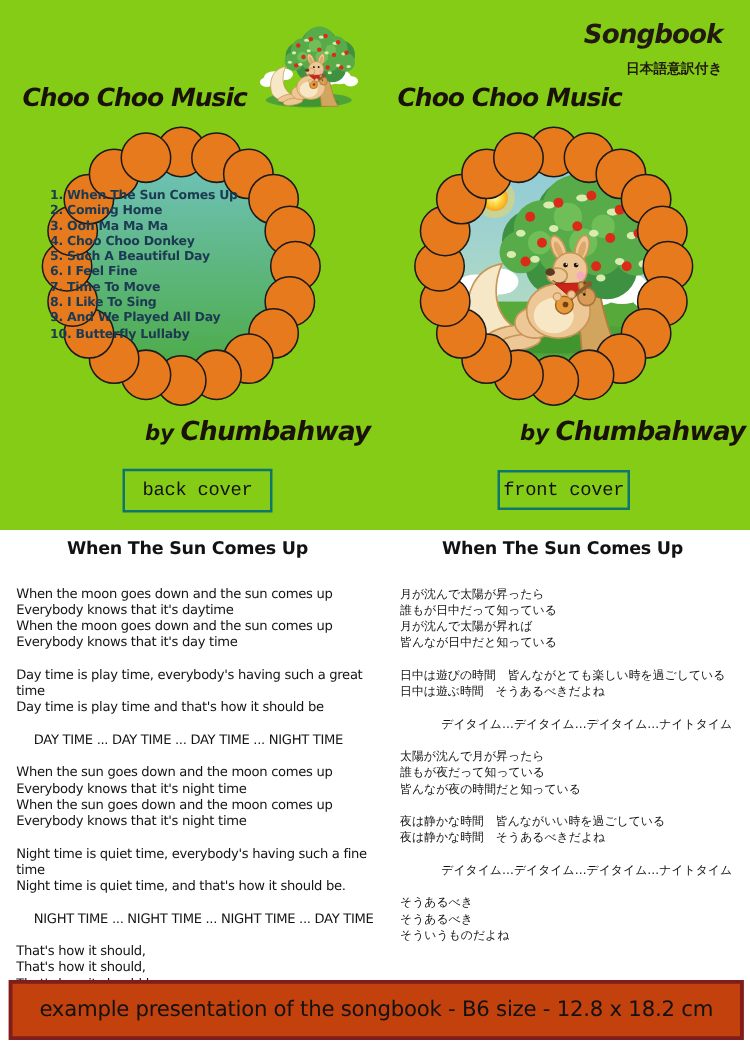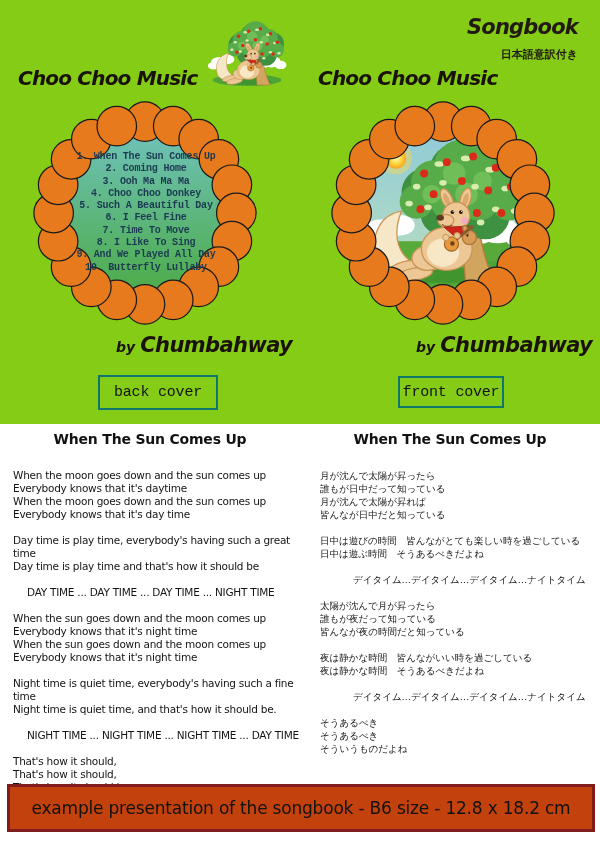--- a/index.html
+++ b/index.html
@@ -16,28 +16,28 @@
   .cc-title.left{left:18px;}
   .cc-title.right{left:318px;}
 
   .logo-svg{position:absolute;left:204px;top:12px;width:86px;height:84px;}
 
   .flower-svg{position:absolute;top:100px;width:226px;height:226px;}
   .flower-svg.back{left:32px;}
   .flower-svg.front{left:330px;}
   .petal{fill:#E87A1E;stroke:#1A1A1A;stroke-width:1.3;}
 
-  .tracklist{position:absolute;left:40px;top:151px;width:212px;text-align:center;
-             color:#1C3A52;font-weight:bold;font-size:10px;line-height:12.3px;letter-spacing:-0.2px;font-family:Liberation Mono, monospace;}
+  .tracklist{position:absolute;left:40px;top:151px;width:212px;text-align:left;
+             color:#1C3A52;font-weight:bold;font-size:10px;line-height:12.3px;letter-spacing:-0.2px;}
   .tracklist-item{margin:0;}
 
   .byline{position:absolute;top:333px;width:176px;text-align:right;color:#1A1208;white-space:nowrap;}
   .byline.left{left:116px;}
   .byline.right{left:416px;}
-  .by-prefix{font-size:14px;font-weight:bold;font-style:italic;text-align:center;}
+  .by-prefix{font-size:17px;font-weight:bold;font-style:italic;text-align:center;}
   .artist-name{font-size:21px;font-weight:bold;font-style:italic;letter-spacing:-0.6px;}
 
   .cover-label{position:absolute;border:2px solid #0f766e;display:flex;align-items:center;
                justify-content:center;font-size:15px;color:#121212;letter-spacing:-0.2px;font-family:Liberation Mono, monospace;}
   .cover-label.back{left:98px;top:375px;width:116px;height:31px;}
   .cover-label.front{left:398px;top:376px;width:102px;height:28px;}
 
   .col-title{position:absolute;top:431px;width:300px;text-align:center;font-size:14px;
              font-weight:bold;color:#121212;letter-spacing:-0.2px;}
   .col-title.en{left:0;}

